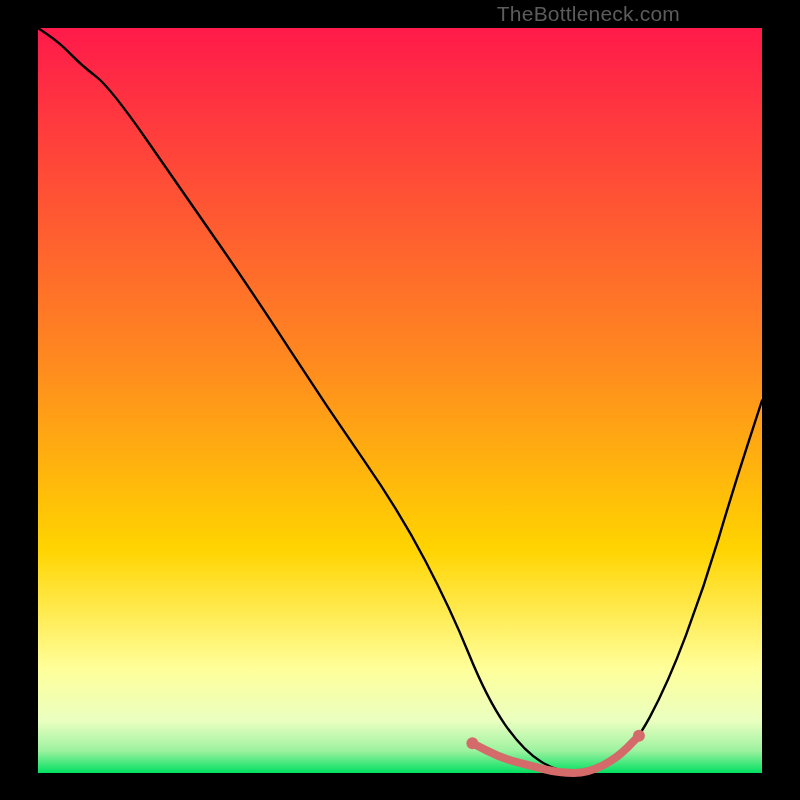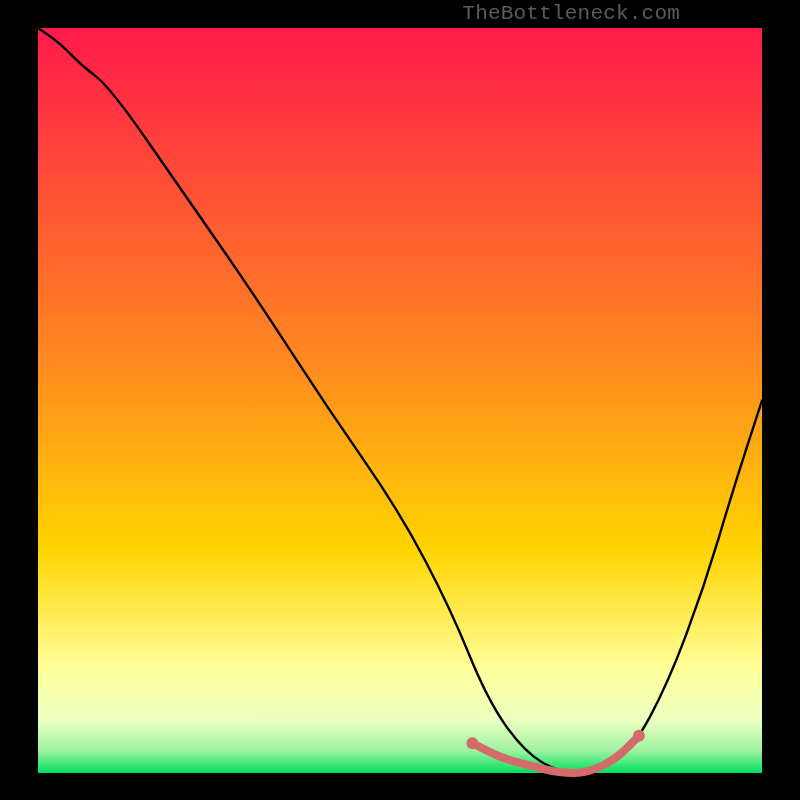--- a/index.html
+++ b/index.html
@@ -8,21 +8,20 @@
     width: 800px;
     height: 800px;
     background: #000;
     font-family: Arial, Helvetica, sans-serif;
     overflow: hidden;
   }
   .stage {
     position: relative;
     width: 692px;
     height: 800px;
-    font-family: Liberation Mono, monospace;
   }
   .watermark {
     position: absolute;
     top: 2px;
     right: 12px;
     color: #5c5c5c;
     font-size: 21px;
     font-weight: 500;
     letter-spacing: 0.2px;
     z-index: 5;

